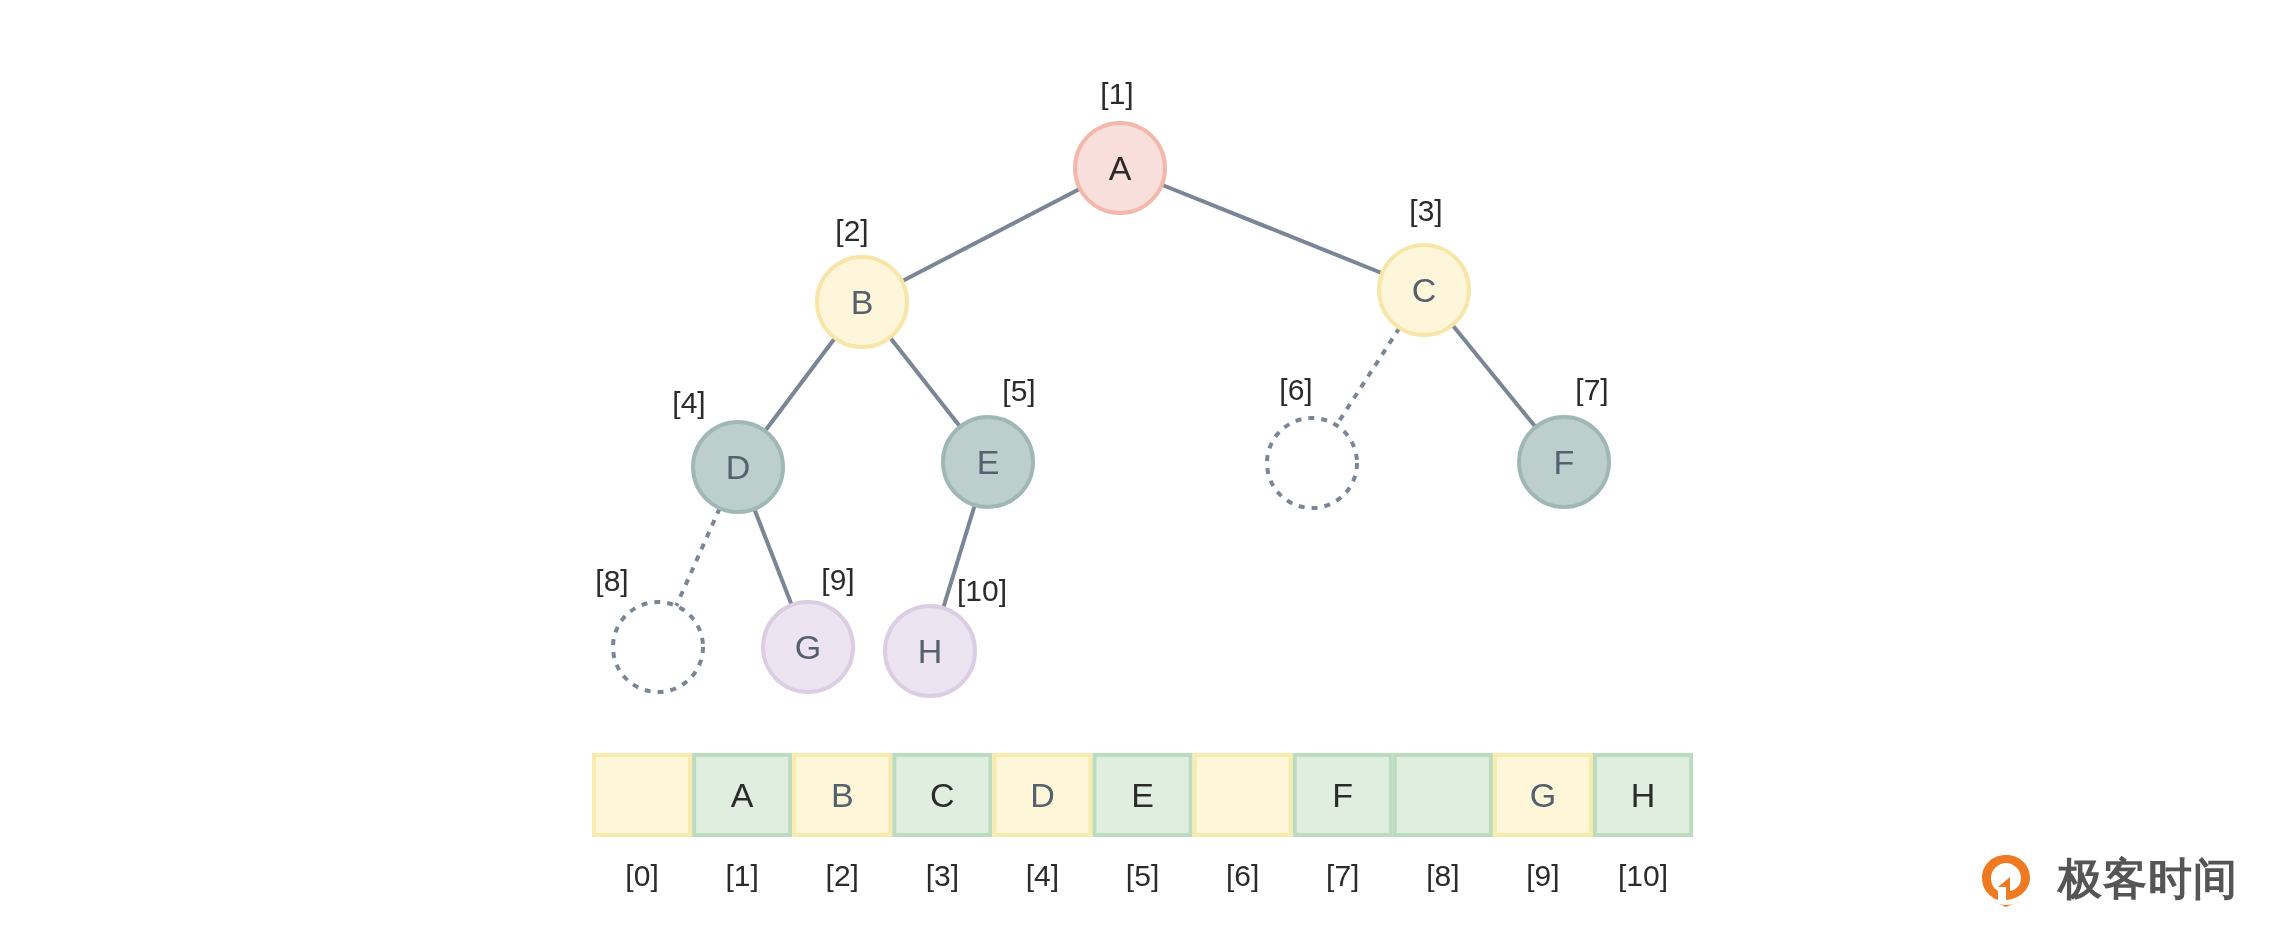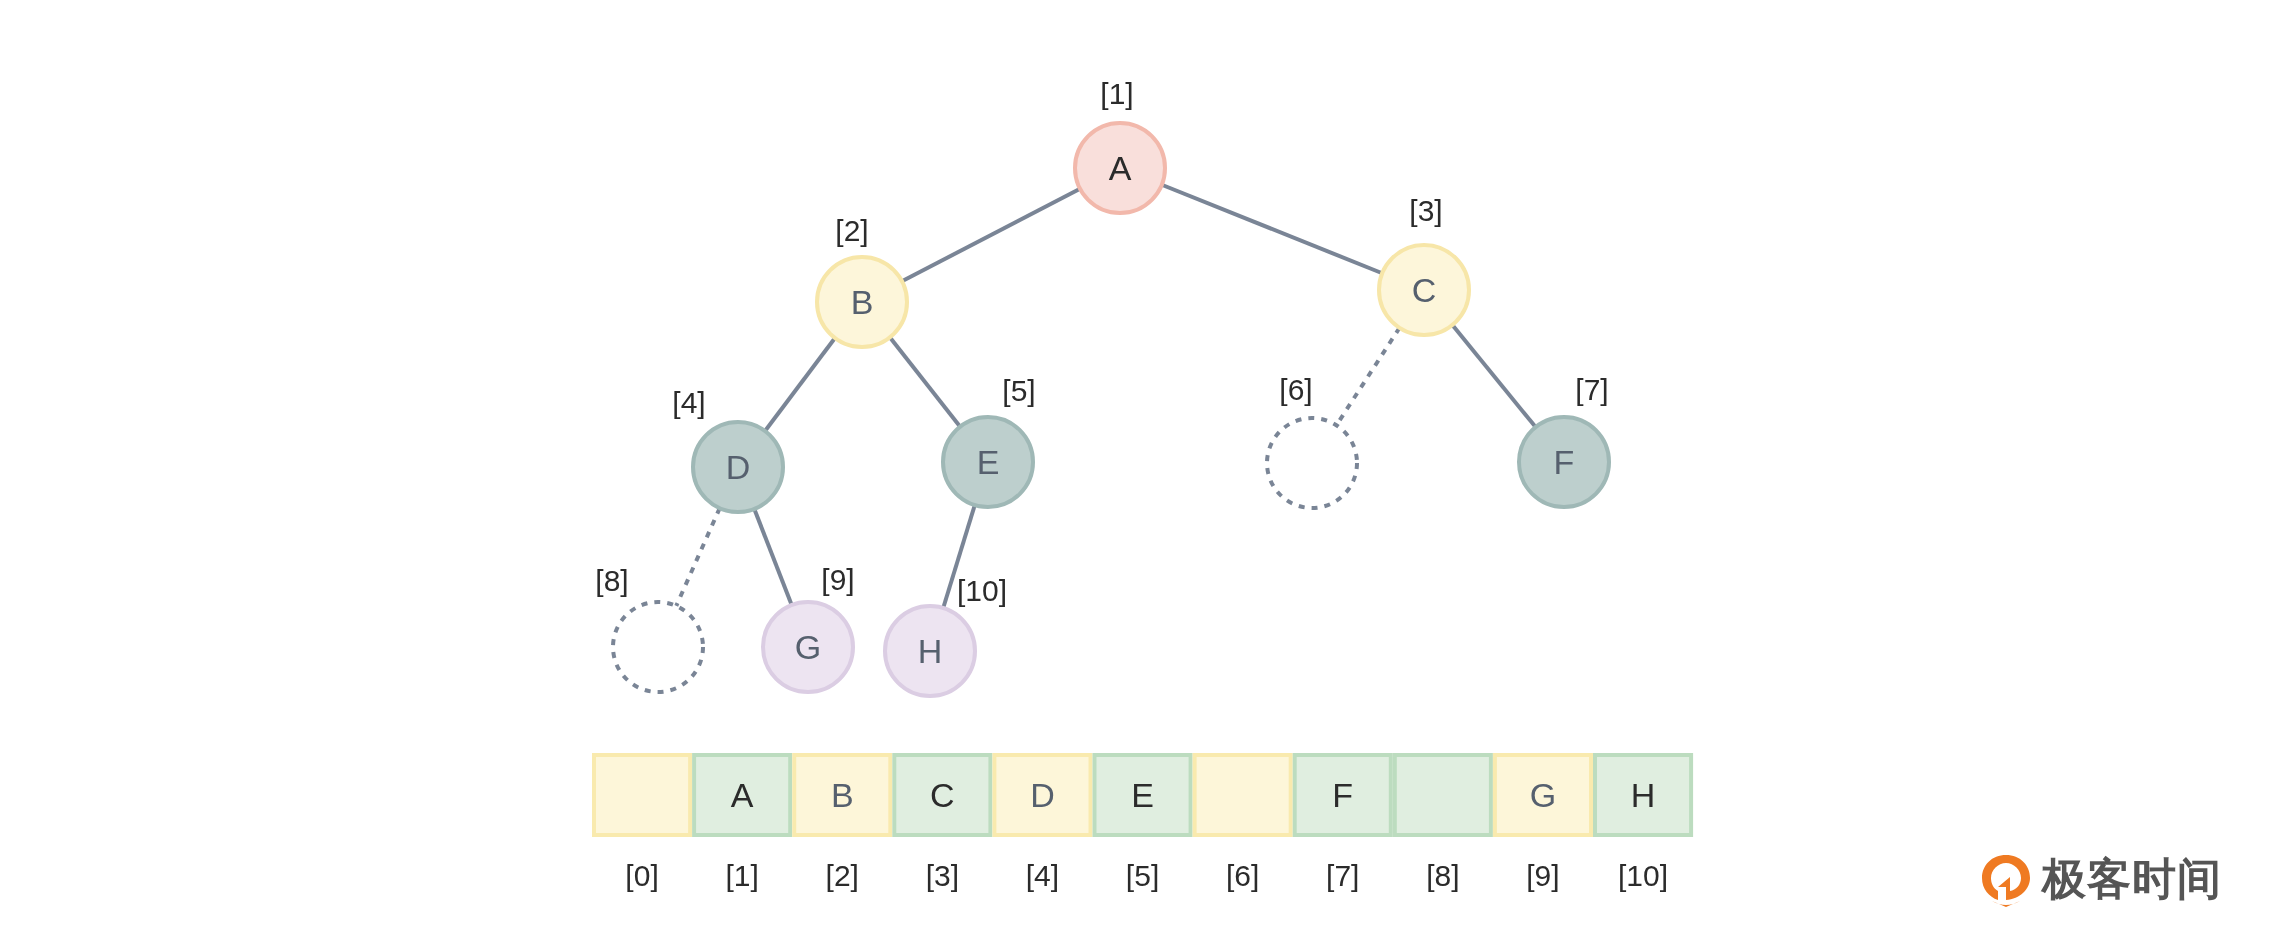--- a/index.html
+++ b/index.html
@@ -1,21 +1,21 @@
 <!DOCTYPE html>
 <html><head>
   <meta charset="utf-8">
   <style>
     html, body { margin: 0; padding: 0; background: #ffffff; }
     body { width: 2284px; height: 940px; position: relative; overflow: hidden; font-family: "Liberation Sans", "DejaVu Sans", sans-serif; }
     #diagram { position: absolute; left: 0; top: 0; }
     .idx-label { font-size: 30px; fill: #2b2b2b; }
     .node-letter { font-size: 34px; }
     .cell-letter { font-size: 34px; }
-    .logo { position: absolute; left: 1978px; top: 850px; display: flex; align-items: center; }
+    .logo { position: absolute; left: 1978px; top: 850px; display: flex; align-items: center; gap: 16px; }
     .logo-text { font-family: "DejaVu Sans", sans-serif; font-size: 44px; font-weight: bold; color: #555555; margin-left: 8px; letter-spacing: 1px; }
   </style>
 </head>
 <body>
 
 <svg id="diagram" width="2284" height="940" viewBox="0 0 2284 940" xmlns="http://www.w3.org/2000/svg">
   <g id="edges">
       <line x1="1080.0651115599603" y1="188.7413761665322" x2="901.9348884400396" y2="281.2586238334678" stroke="#7a8596" stroke-width="4"></line>
       <line x1="1161.7624757436902" y1="184.75994092345462" x2="1382.2375242563098" y2="273.2400590765454" stroke="#7a8596" stroke-width="4"></line>
       <line x1="834.9651289712085" y1="337.97382032056936" x2="765.0348710287915" y2="431.02617967943064" stroke="#7a8596" stroke-width="4"></line>

